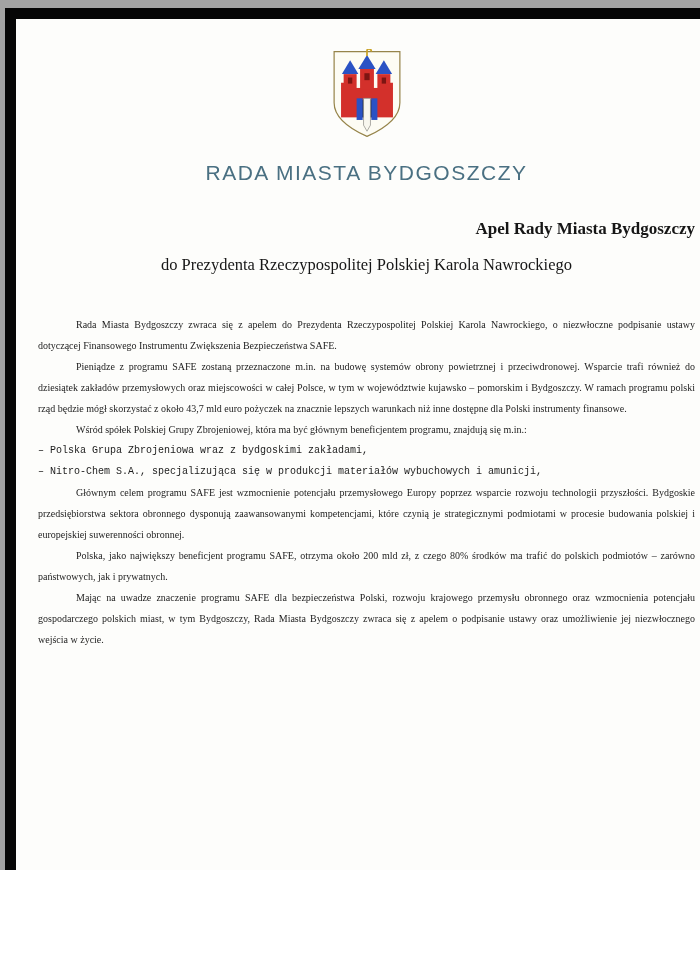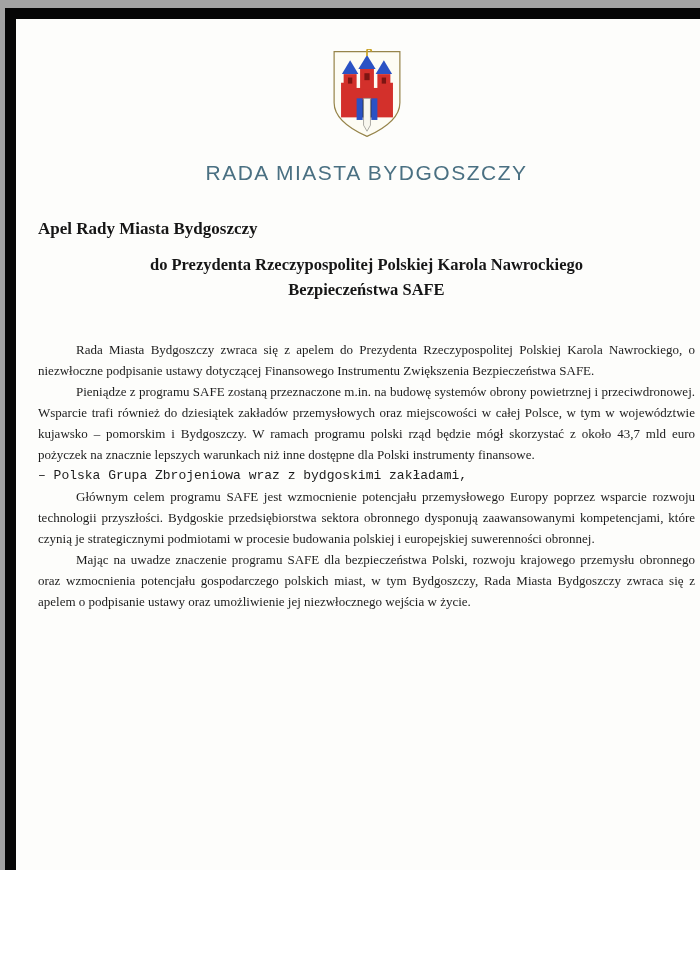--- a/index.html
+++ b/index.html
@@ -16,34 +16,34 @@
     padding:18px 22px 0 22px;
     box-sizing:content-box;
   }
   .crest{width:78px;height:90px;margin:12px auto 0 auto;display:block;}
   .org{
     margin-top:22px;text-align:center;
     font-family:"Liberation Sans", sans-serif;
     font-size:21px;letter-spacing:1.5px;color:#4a7082;font-weight:400;
   }
   .t1{
-    margin:34px 0 0 0;text-align:left;
+    margin:34px 0 0 0;text-align:right;
     font-size:17px;font-weight:bold;color:#161616;
   }
   .t2{
     margin-top:13px;text-align:center;
-    font-size:16.5px;font-weight:bold;color:#161616;line-height:25px;
+    font-size:16.5px;font-weight:normal;color:#161616;line-height:25px;
   }
   .date{
     margin-top:31px;text-align:center;
     font-size:13.5px;color:#1c1c1c;
   }
   .docbody{
     margin-top:37px;color:#1c1c1c;
-    font-size:13px;line-height:21px;text-align:justify;
+    font-size:10px;line-height:21px;text-align:justify;
   }
   .para{margin:0;}
   .para.indent{text-indent:38px;}
   .para.list{text-indent:0;text-align:left;font-family:Liberation Mono, monospace;}
 </style>
 </head>
 <body>
 
 <div class="canvas">
   <div class="sheet">
@@ -78,26 +78,28 @@
 
       <polygon points="41,57 49,57 49,88 45,95 41,88" fill="#f8f7ef" stroke="#8a8a82" stroke-width="0.8"></polygon>
     </svg>
 
     <div class="org">RADA MIASTA BYDGOSZCZY</div>
 
     <h1 class="t1">Apel Rady Miasta Bydgoszczy</h1>
 
     <div class="t2">
       <div>do Prezydenta Rzeczypospolitej Polskiej Karola Nawrockiego</div>
-      <div>Bezpieczeństwa SAFE</div>
     </div>
 
 
     <div class="docbody">
       <p class="para indent">Rada Miasta Bydgoszczy zwraca się z apelem do Prezydenta Rzeczypospolitej Polskiej Karola Nawrockiego, o niezwłoczne podpisanie ustawy dotyczącej Finansowego Instrumentu Zwiększenia Bezpieczeństwa SAFE.</p>
       <p class="para indent">Pieniądze z programu SAFE zostaną przeznaczone m.in. na budowę systemów obrony powietrznej i przeciwdronowej. Wsparcie trafi również do dziesiątek zakładów przemysłowych oraz miejscowości w całej Polsce, w tym w województwie kujawsko – pomorskim i Bydgoszczy. W ramach programu polski rząd będzie mógł skorzystać z około 43,7 mld euro pożyczek na znacznie lepszych warunkach niż inne dostępne dla Polski instrumenty finansowe.</p>
+      <p class="para indent">Wśród spółek Polskiej Grupy Zbrojeniowej, która ma być głównym beneficjentem programu, znajdują się m.in.:</p>
       <p class="para list">– Polska Grupa Zbrojeniowa wraz z bydgoskimi zakładami,</p>
+      <p class="para list">– Nitro-Chem S.A., specjalizująca się w produkcji materiałów wybuchowych i amunicji,</p>
       <p class="para indent">Głównym celem programu SAFE jest wzmocnienie potencjału przemysłowego Europy poprzez wsparcie rozwoju technologii przyszłości. Bydgoskie przedsiębiorstwa sektora obronnego dysponują zaawansowanymi kompetencjami, które czynią je strategicznymi podmiotami w procesie budowania polskiej i europejskiej suwerenności obronnej.</p>
+      <p class="para indent">Polska, jako największy beneficjent programu SAFE, otrzyma około 200 mld zł, z czego 80% środków ma trafić do polskich podmiotów – zarówno państwowych, jak i prywatnych.</p>
       <p class="para indent">Mając na uwadze znaczenie programu SAFE dla bezpieczeństwa Polski, rozwoju krajowego przemysłu obronnego oraz wzmocnienia potencjału gospodarczego polskich miast, w tym Bydgoszczy, Rada Miasta Bydgoszczy zwraca się z apelem o podpisanie ustawy oraz umożliwienie jej niezwłocznego wejścia w życie.</p>
     </div>
 
   </div>
 </div>
 
 </body></html>

